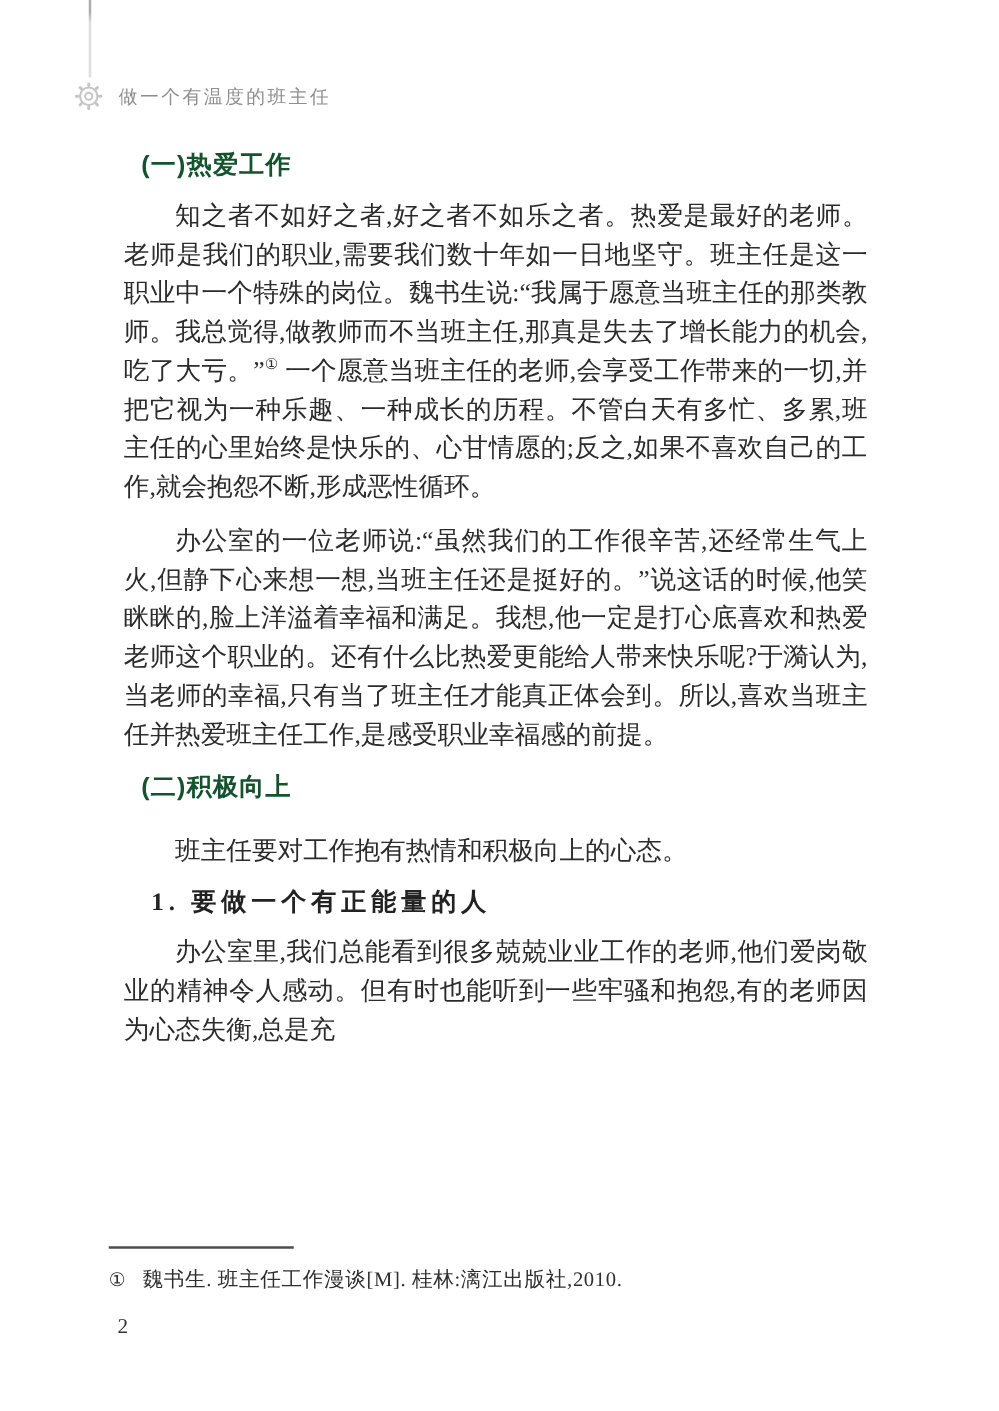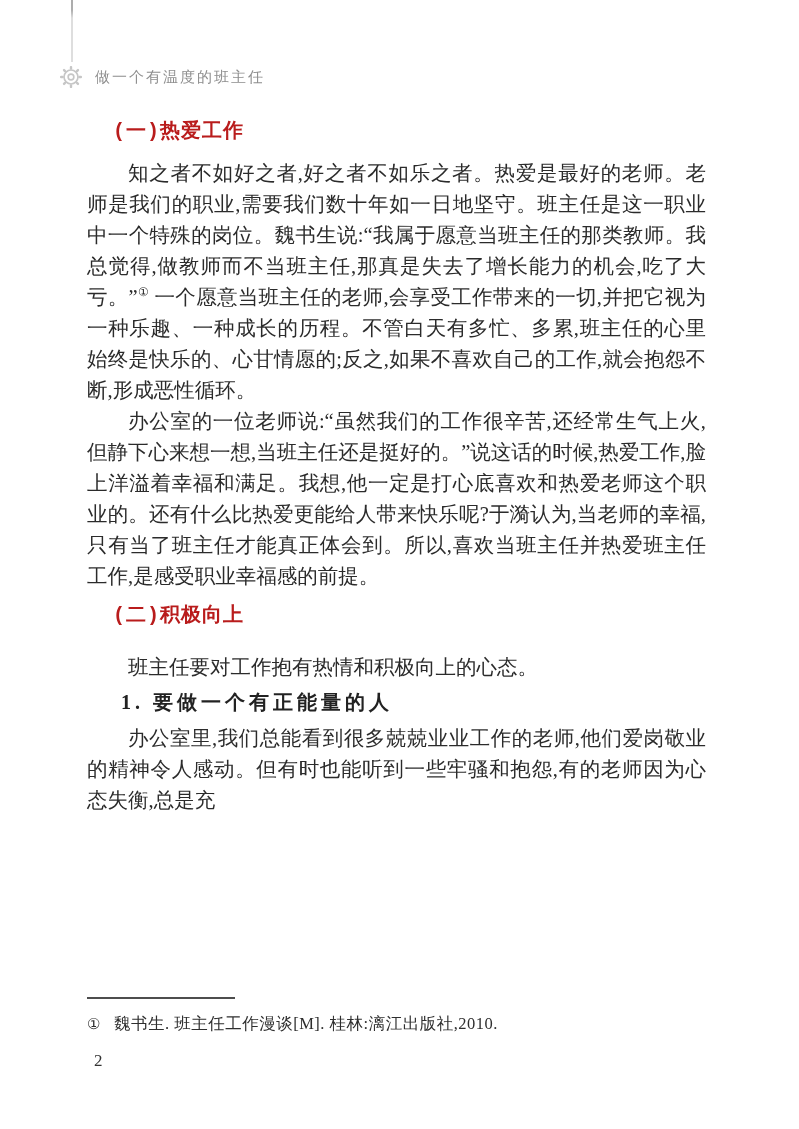--- a/index.html
+++ b/index.html
@@ -47,37 +47,37 @@
     letter-spacing: 2px;
     white-space: nowrap;
   }
   .content {
     position: absolute;
     left: 87px;
     top: 118px;
     width: 619px;
   }
   .content h2 {
-    font-family: Liberation Mono, monospace;
+    font-family: Liberation Sans, sans-serif;
     font-weight: bold;
     font-size: 20px;
     line-height: 28px;
-    color: #b91c1c;
+    color: #14532d;
     letter-spacing: 1px;
     margin: 0 0 12px 0;
     padding-left: 26px;
   }
   .content h2.second {
     margin-top: 10px;
     margin-bottom: 22px;
   }
   .content p {
     font-size: 20.5px;
     line-height: 31px;
-    margin: 0;
+    margin: 12px;
     text-align: justify;
     text-justify: inter-ideograph;
     text-indent: 2em;
     color: #2b2b2b;
   }
   .content p.intro {
     text-align: left;
   }
   .fnref {
     font-size: 12px;
@@ -153,21 +153,21 @@
     <span class="running-title">做一个有温度的班主任</span>
   </header>
 
   <main class="content">
 
     <h2>(一)热爱工作</h2>
 
     <p><span>知之者不如好之者,好之者不如乐之者。热爱是最好的老师。老师是我们的职业,需要我们数十年如一日地坚守。班主任是这一职业中一个特殊的岗位。魏书生说:“我属于愿意当班主任的那类教师。我总觉得,做教师而不当班主任,那真是失去了增长能力的机会,吃了大亏。”</span><sup class="fnref">①</sup><span> 一个愿意当班主任的老师,会享受工作带来的一切,并把它视为一种乐趣、一种成长的历程。不管白天有多忙、多累,班主任的心里始终是快乐的、心甘情愿的;反之,如果不喜欢自己的工作,就会抱怨不断,形成恶性循环。</span></p>
 
 
-    <p>办公室的一位老师说:“虽然我们的工作很辛苦,还经常生气上火,但静下心来想一想,当班主任还是挺好的。”说这话的时候,热爱工作,脸上洋溢着幸福和满足。我想,他一定是打心底喜欢和热爱老师这个职业的。还有什么比热爱更能给人带来快乐呢?于漪认为,当老师的幸福,只有当了班主任才能真正体会到。所以,喜欢当班主任并热爱班主任工作,是感受职业幸福感的前提。</p>
+    <p>办公室的一位老师说:“虽然我们的工作很辛苦,还经常生气上火,但静下心来想一想,当班主任还是挺好的。”说这话的时候,他笑眯眯的,脸上洋溢着幸福和满足。我想,他一定是打心底喜欢和热爱老师这个职业的。还有什么比热爱更能给人带来快乐呢?于漪认为,当老师的幸福,只有当了班主任才能真正体会到。所以,喜欢当班主任并热爱班主任工作,是感受职业幸福感的前提。</p>
 
     <h2 class="second">(二)积极向上</h2>
 
     <p class="intro">班主任要对工作抱有热情和积极向上的心态。</p>
 
     <h3 class="kai">1. 要做一个有正能量的人</h3>
 
 
 
     <p>办公室里,我们总能看到很多兢兢业业工作的老师,他们爱岗敬业的精神令人感动。但有时也能听到一些牢骚和抱怨,有的老师因为心态失衡,总是充</p>

